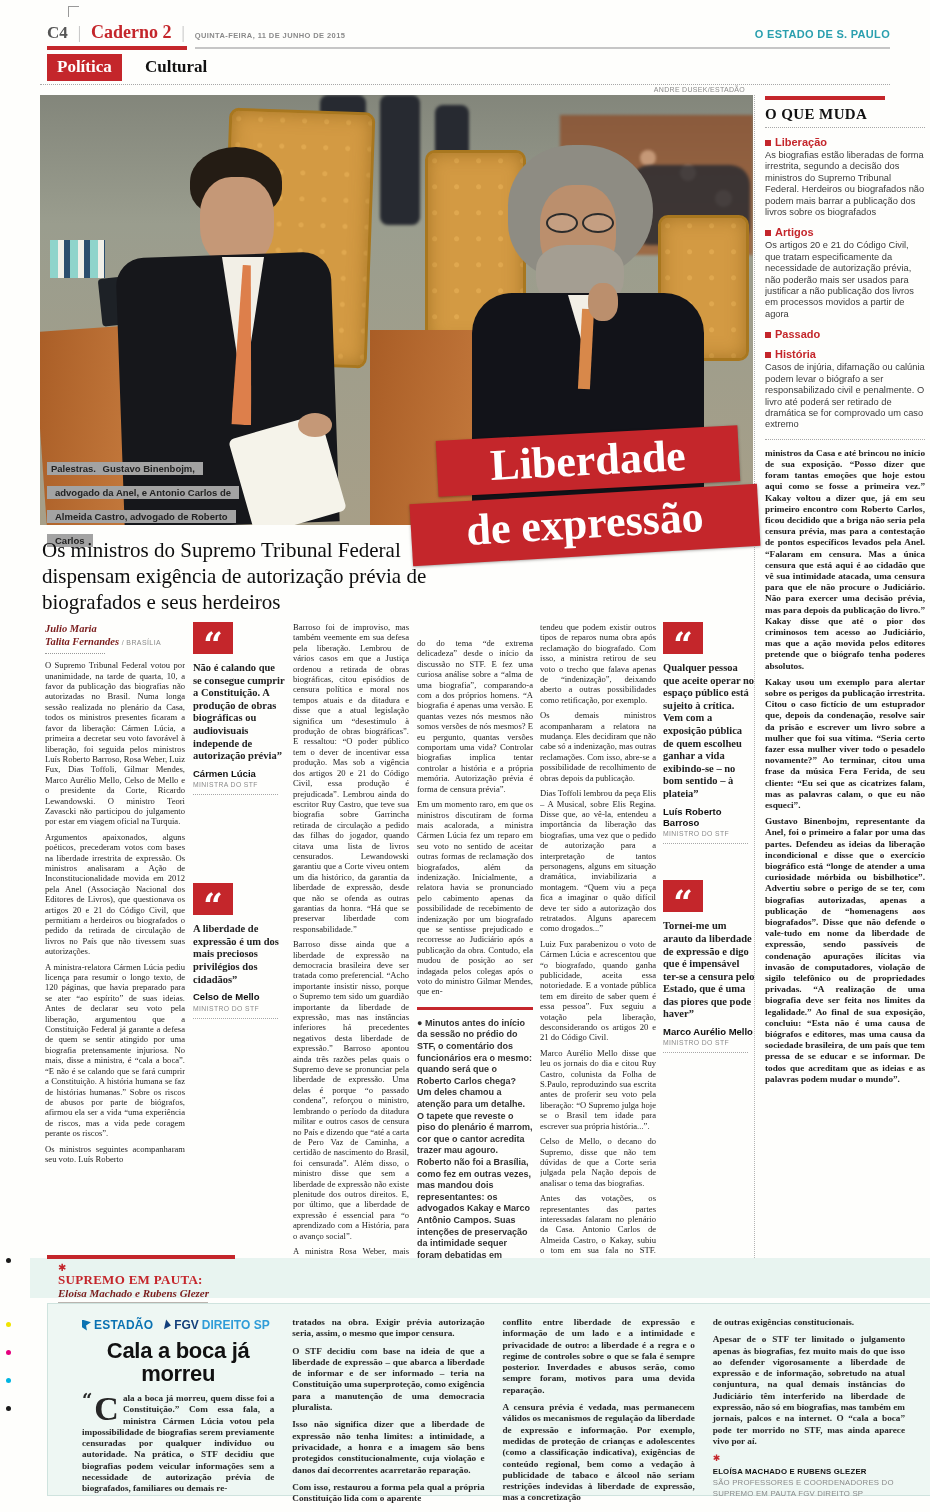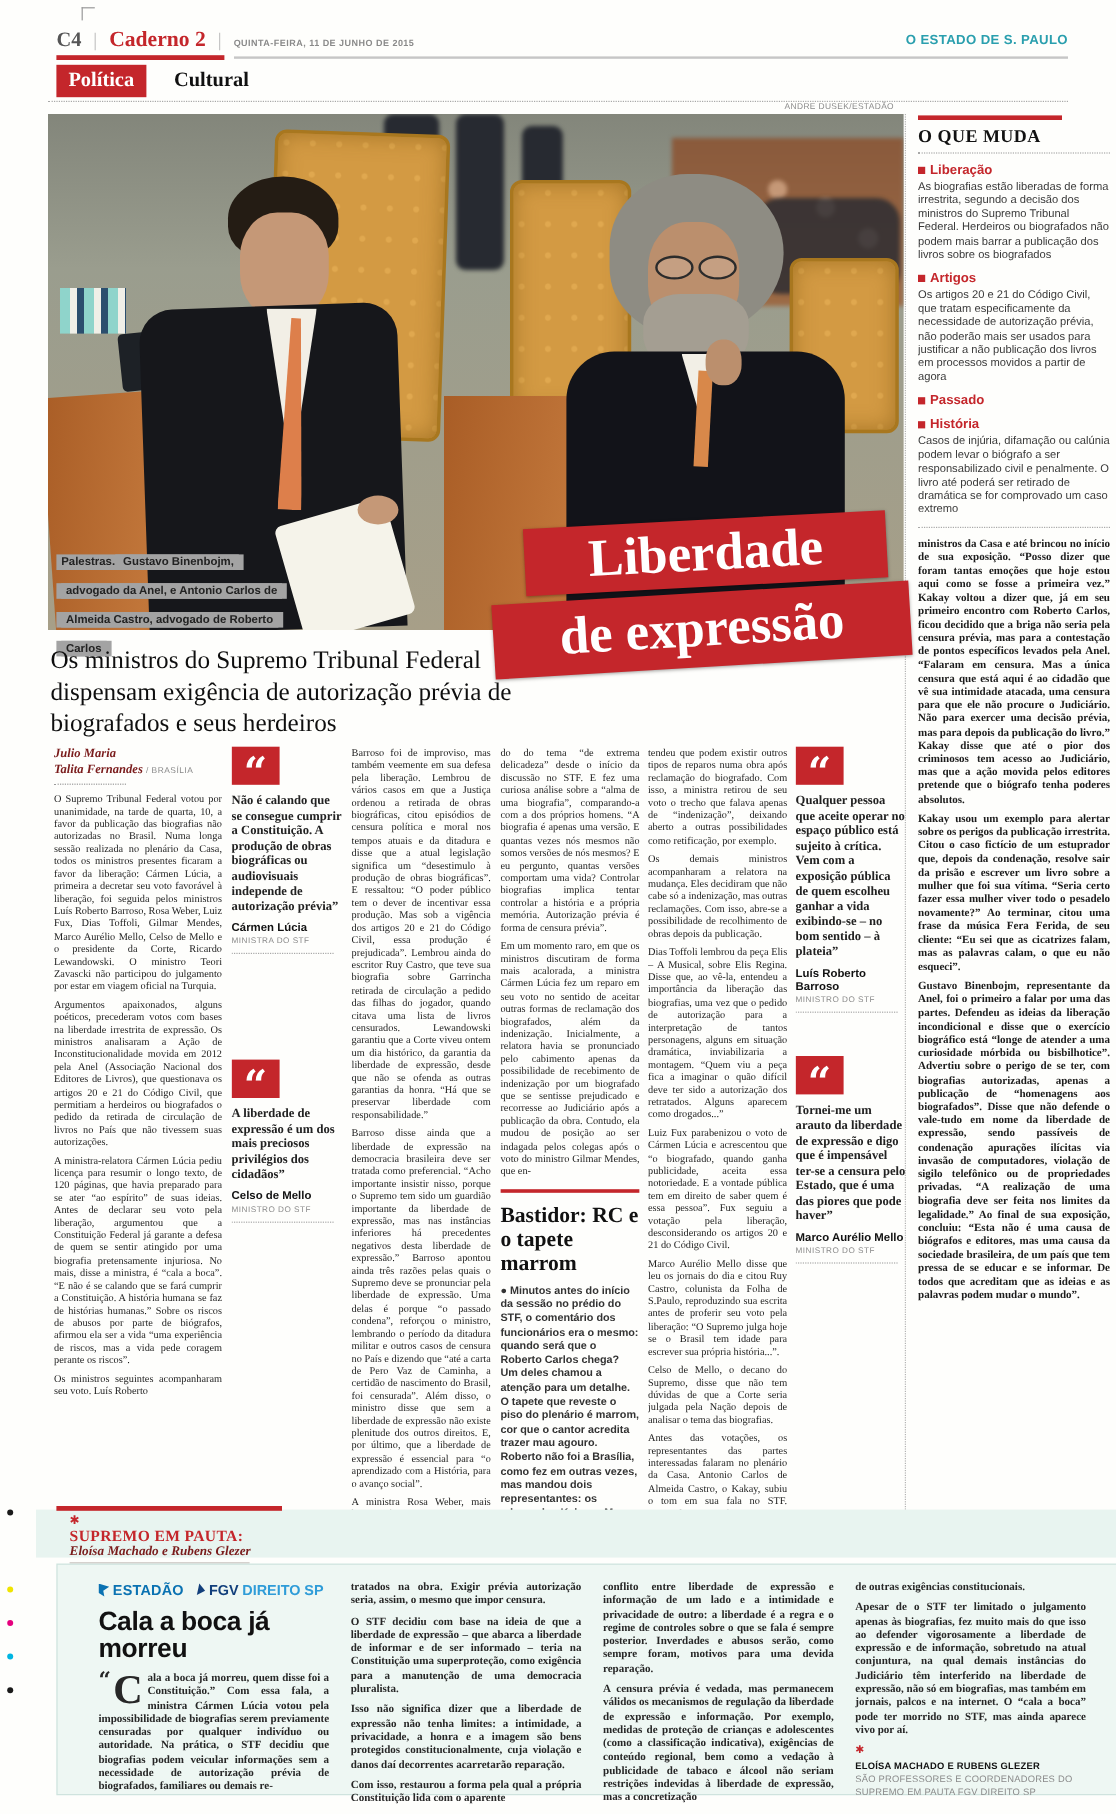--- a/index.html
+++ b/index.html
@@ -37,21 +37,21 @@
   .ph-caption span{background:#a3a3a3;font-family:"Liberation Sans",sans-serif;font-size:9.5px;font-weight:bold;color:#222;
                    padding:1px 4px;-webkit-box-decoration-break:clone;box-decoration-break:clone;}
   .banner{background:#c4262b;color:#fff;font-weight:bold;text-align:center;
           font-family:"Liberation Serif",serif;box-shadow:0 1px 3px rgba(0,0,0,.35);}
   .banner1{left:437px;top:433px;width:302px;height:56px;transform:rotate(-3deg);font-size:44px;line-height:56px;}
   .banner2{left:411px;top:494px;width:348px;height:62px;transform:rotate(-3.4deg);font-size:44px;line-height:60px;}
   .subhead{left:42px;top:537px;width:388px;font-size:21px;line-height:26px;color:#0e0e0e;font-weight:500;}
   
   .col{top:622px;height:638px;overflow:hidden;}
   #c1{left:45px;width:140px;} #c2{left:193px;width:93px;} #c3{left:293px;width:116px;}
-  #c4{left:417px;width:116px;} #c5{left:540px;width:116px;} #c6{left:663px;width:92px;}
+  #c4{left:417px;width:116px;margin-top:16px;} #c5{left:540px;width:116px;} #c6{left:663px;width:92px;}
   .byline .b-author{font-size:10.5px;font-weight:bold;font-style:italic;color:#7a1c1c;line-height:1.25;}
   .byline .b-loc{font-size:7px;color:#888;font-family:"Liberation Sans",sans-serif;font-style:normal;font-weight:normal;letter-spacing:.4px;}
   .byline-rule{width:60px;border-top:1px dotted #999;margin:5px 0 6px;}
   .body p{margin:0 0 5px;font-size:8.6px;line-height:10.4px;text-align:justify;color:#1c1c1c;}
   .rail{left:765px;width:160px;top:96px;height:1164px;overflow:hidden;}
   .rail-redbar{width:120px;height:4px;background:#c4262b;margin-bottom:6px;}
   .rail-title{font-size:15px;font-weight:bold;color:#111;margin:0 0 4px;letter-spacing:.4px;}
   .rail .dot{margin:4px 0 8px;}
   .side-h{font-family:"Liberation Sans",sans-serif;font-size:11px;font-weight:bold;color:#c4262b;margin:8px 0 2px;}
   .side-h .sq{display:inline-block;width:6px;height:6px;background:#c4262b;margin-right:4px;}
@@ -78,21 +78,21 @@
   .k-authors{font-size:11px;font-weight:bold;font-style:italic;color:#7a1c1c;}
   .k-rule{width:150px;border-top:1px solid #b9b4ae;margin-top:3px;}
   .fbox{left:47px;top:1303px;width:893px;height:193px;background:#eef7f3;border:1px solid #cfe3de;box-sizing:border-box;
         padding:13px 34px 10px;display:grid;grid-template-columns:1fr 1fr 1fr 1fr;column-gap:18px;}
   .logos{display:flex;align-items:center;gap:12px;height:16px;margin-bottom:6px;}
   .lg-est{font-family:"Liberation Sans",sans-serif;font-size:12px;font-weight:bold;color:#0a72b2;letter-spacing:.2px;display:flex;align-items:center;gap:3px;}
   .lg-est .flag{width:9px;height:11px;background:#0a72b2;clip-path:polygon(0 0,100% 25%,45% 55%,55% 100%,0 70%);}
   .lg-fgv{font-family:"Liberation Sans",sans-serif;font-size:12px;font-weight:bold;display:flex;align-items:center;gap:3px;}
   .lg-fgv .chv{width:0;height:0;border-left:6px solid #123f7b;border-top:5px solid transparent;border-bottom:5px solid transparent;transform:rotate(12deg);}
   .lg-fgv .fgv{color:#123f7b;} .lg-fgv .dsp{color:#2f9cd8;}
-  .f-title{font-family:"Liberation Sans",sans-serif;font-size:22px;line-height:23px;font-weight:bold;color:#111;margin:2px 0 8px;letter-spacing:-.3px;}
+  .f-title{font-family:"Liberation Sans",sans-serif;font-size:22px;line-height:23px;font-weight:bold;color:#111;margin:2px 0 8px;letter-spacing:-.3px;text-align:center;}
   .fcol p{margin:0 0 6px;font-size:9.2px;line-height:11.3px;font-weight:bold;text-align:justify;color:#272727;}
   .fq{font-size:18px;font-weight:bold;font-family:"DejaVu Serif",serif;float:left;line-height:.9;margin-right:2px;}
   .fdrop{font-size:34px;font-weight:bold;float:left;line-height:.82;margin:2px 4px 0 0;}
   .f-credit{margin-top:6px;font-family:"Liberation Sans",sans-serif;font-size:7.8px;line-height:11px;letter-spacing:.2px;}
   .f-credit .ast{color:#c4262b;font-size:9px;display:block;margin-bottom:2px;}
   .f-credit .cb{font-weight:bold;color:#111;} .f-credit .cr{color:#8a8a8a;margin-left:32px;}
   
   .reg{width:5px;height:5px;border-radius:50%;left:6px;}
   .reg.k1{top:1258px;background:#1a1a1a;} .reg.y{top:1322px;background:#f0e400;}
   .reg.m{top:1350px;background:#e5007e;} .reg.c{top:1378px;background:#00b5e2;} .reg.k2{top:1406px;background:#1a1a1a;}
@@ -203,21 +203,20 @@
     <p>Barroso foi de improviso, mas também veemente em sua defesa pela liberação. Lembrou de vários casos em que a Justiça ordenou a retirada de obras biográficas, citou episódios de censura política e moral nos tempos atuais e da ditadura e disse que a atual legislação significa um “desestimulo à produção de obras biográficas”. E ressaltou: “O poder público tem o dever de incentivar essa produção. Mas sob a vigência dos artigos 20 e 21 do Código Civil, essa produção é prejudicada”. Lembrou ainda do escritor Ruy Castro, que teve sua biografia sobre Garrincha retirada de circulação a pedido das filhas do jogador, quando citava uma lista de livros censurados. Lewandowski garantiu que a Corte viveu ontem um dia histórico, da garantia da liberdade de expressão, desde que não se ofenda as outras garantias da honra. “Há que se preservar liberdade com responsabilidade.”</p>
     <p>Barroso disse ainda que a liberdade de expressão na democracia brasileira deve ser tratada como preferencial. “Acho importante insistir nisso, porque o Supremo tem sido um guardião importante da liberdade de expressão, mas nas instâncias inferiores há precedentes negativos desta liberdade de expressão.” Barroso apontou ainda três razões pelas quais o Supremo deve se pronunciar pela liberdade de expressão. Uma delas é porque “o passado condena”, reforçou o ministro, lembrando o período da ditadura militar e outros casos de censura no País e dizendo que “até a carta de Pero Vaz de Caminha, a certidão de nascimento do Brasil, foi censurada”. Além disso, o ministro disse que sem a liberdade de expressão não existe plenitude dos outros direitos. E, por último, que a liberdade de expressão é essencial para “o aprendizado com a História, para o avanço social”.</p>
     <p>A ministra Rosa Weber, mais breve, informou ter se convenci-</p>
   </div>
 
   <div class="abs col body" id="c4">
     <p>do do tema “de extrema delicadeza” desde o início da discussão no STF. E fez uma curiosa análise sobre a “alma de uma biografia”, comparando-a com a dos próprios homens. “A biografia é apenas uma versão. E quantas vezes nós mesmos não somos versões de nós mesmos? E eu pergunto, quantas versões comportam uma vida? Controlar biografias implica tentar controlar a história e a própria memória. Autorização prévia é forma de censura prévia”.</p>
     <p>Em um momento raro, em que os ministros discutiram de forma mais acalorada, a ministra Cármen Lúcia fez um reparo em seu voto no sentido de aceitar outras formas de reclamação dos biografados, além da indenização. Inicialmente, a relatora havia se pronunciado pelo cabimento apenas da possibilidade de recebimento de indenização por um biografado que se sentisse prejudicado e recorresse ao Judiciário após a publicação da obra. Contudo, ela mudou de posição ao ser indagada pelos colegas após o voto do ministro Gilmar Mendes, que en-</p>
     <div class="bastidor">
       <div class="bast-rule"></div>
-      <div class="bast-title">Bastidor: RC e o tapete marrom</div>
       <div class="bast-body">● Minutos antes do início da sessão no prédio do STF, o comentário dos funcionários era o mesmo: quando será que o Roberto Carlos chega? Um deles chamou a atenção para um detalhe. O tapete que reveste o piso do plenário é marrom, cor que o cantor acredita trazer mau agouro. Roberto não foi a Brasília, como fez em outras vezes, mas mandou dois representantes: os advogados Kakay e Marco Antônio Campos. Suas intenções de preservação da intimidade sequer foram debatidas em profundidade pelos ministros da Corte. / J.M.</div>
 
     </div>
   </div>
 
   <div class="abs col body" id="c5">
     <p>tendeu que podem existir outros tipos de reparos numa obra após reclamação do biografado. Com isso, a ministra retirou de seu voto o trecho que falava apenas de “indenização”, deixando aberto a outras possibilidades como retificação, por exemplo.</p>
     <p>Os demais ministros acompanharam a relatora na mudança. Eles decidiram que não cabe só a indenização, mas outras reclamações. Com isso, abre-se a possibilidade de recolhimento de obras depois da publicação.</p>
     <p>Dias Toffoli lembrou da peça Elis – A Musical, sobre Elis Regina. Disse que, ao vê-la, entendeu a importância da liberação das biografias, uma vez que o pedido de autorização para a interpretação de tantos personagens, alguns em situação dramática, inviabilizaria a montagem. “Quem viu a peça fica a imaginar o quão difícil deve ter sido a autorização dos retratados. Alguns aparecem como drogados...”</p>
     <p>Luiz Fux parabenizou o voto de Cármen Lúcia e acrescentou que “o biografado, quando ganha publicidade, aceita essa notoriedade. E a vontade pública tem em direito de saber quem é essa pessoa”. Fux seguiu a votação pela liberação, desconsiderando os artigos 20 e 21 do Código Civil.</p>

